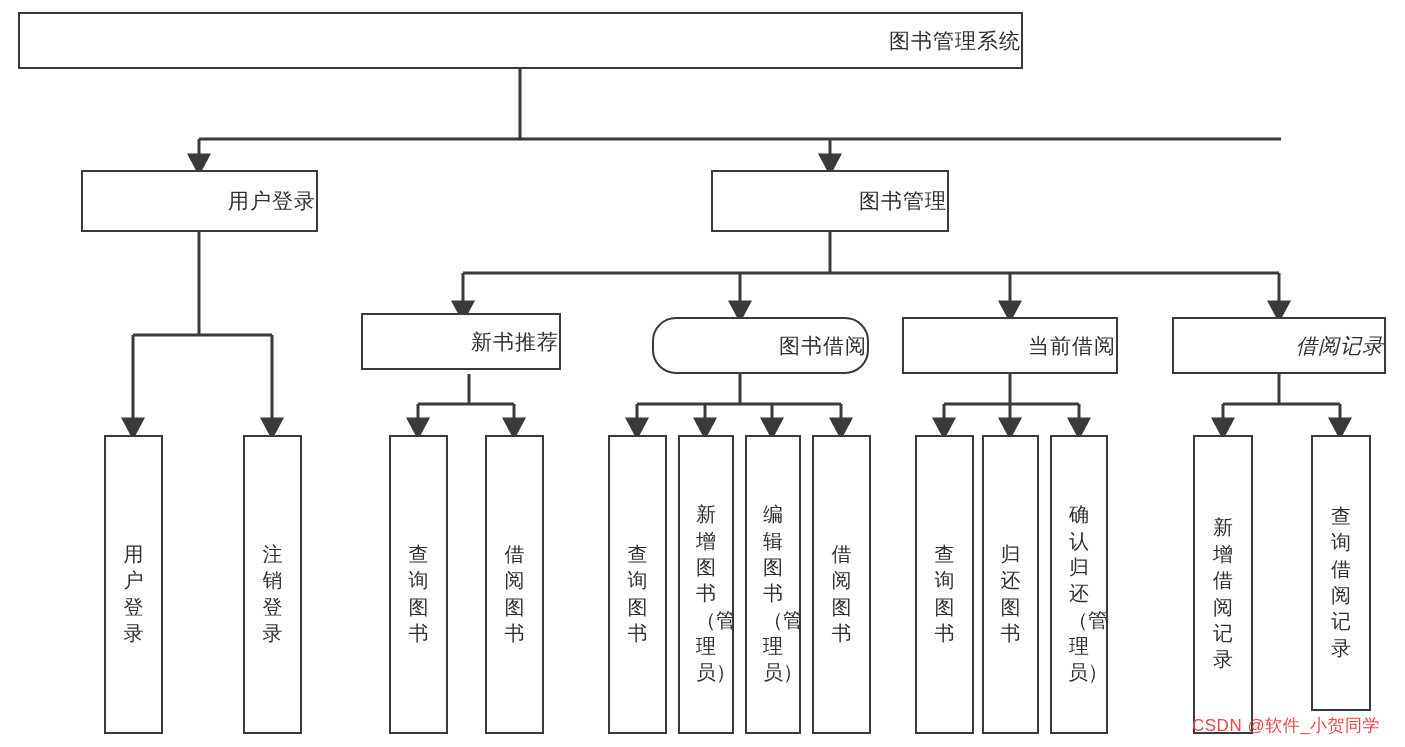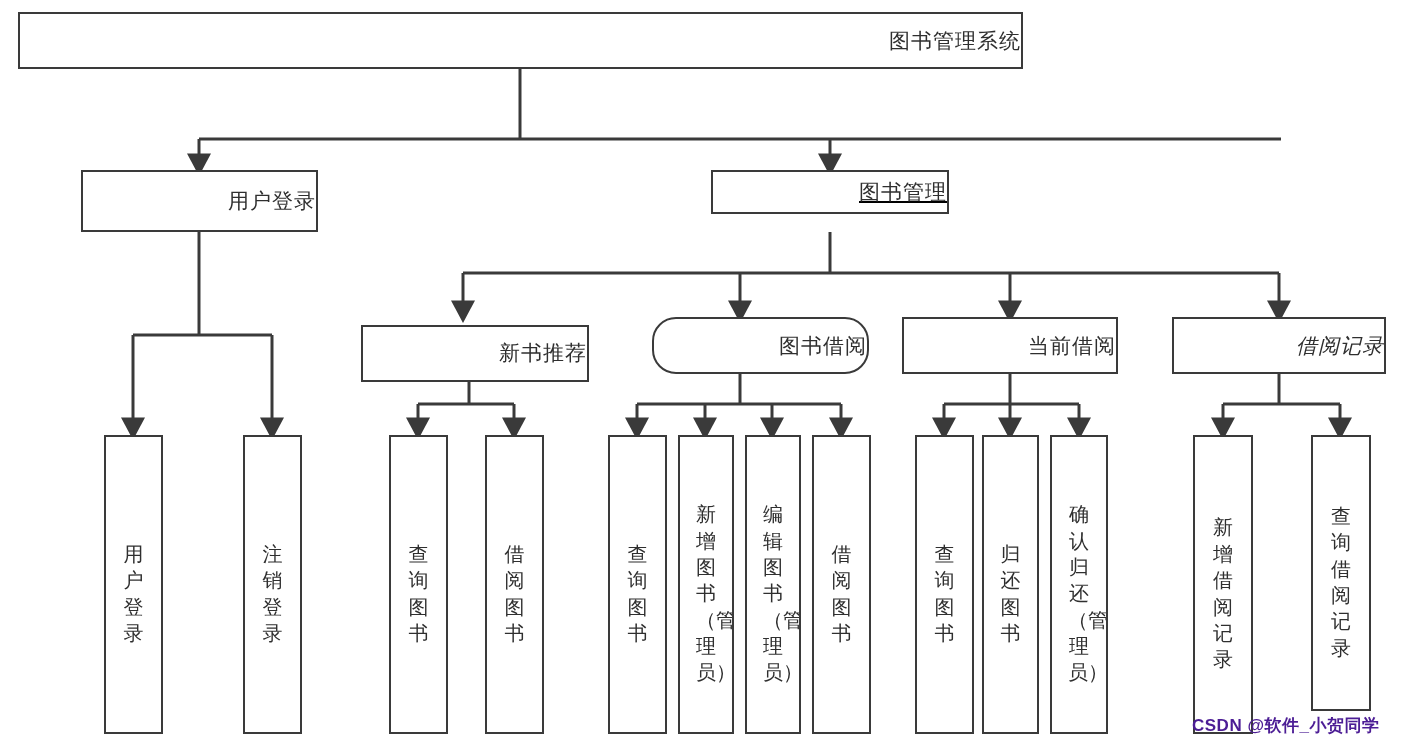--- a/index.html
+++ b/index.html
@@ -48,24 +48,23 @@
     padding: 0 16px;
     box-sizing: border-box;
     margin-top: 18px;
   }
   .leaf-box {
     align-items: center;
   }
   .watermark {
     position: absolute;
     font-size: 17px;
-    color: #4c1d95;
+    color: #ef4444;
     white-space: nowrap;
     letter-spacing: 0.5px;
-    font-weight: bold;
   }
 </style>
 </head>
 <body>
 
 <svg id="diagram" viewBox="0 0 1405 747" xmlns="http://www.w3.org/2000/svg">
   <defs>
     <marker id="arrowhead" markerWidth="9" markerHeight="9" refX="1.2" refY="4" orient="auto" markerUnits="strokeWidth">
       <path d="M0,0 L0,8 L7.5,4 z" fill="#3a3a3a"></path>
     </marker>
@@ -114,25 +113,25 @@
   </g>
 </svg>
 
 <div class="node-box" style="left:18px; top:12px; width:1005px; height:57px;">
   <span class="node-label-h">图书管理系统</span>
 </div>
 
 <div class="node-box" style="left:81px; top:170px; width:237px; height:62px;">
   <span class="node-label-h">用户登录</span>
 </div>
-<div class="node-box" style="left:711px; top:170px; width:238px; height:44px;text-decoration:underline;">
+<div class="node-box" style="left:711px; top:170px; width:238px; height:62px;">
   <span class="node-label-h">图书管理</span>
 </div>
 
-<div class="node-box" style="left:361px; top:325px; width:228px; height:57px;font-family:Liberation Serif, serif;">
+<div class="node-box" style="left:361px; top:313px; width:200px; height:57px;">
   <span class="node-label-h">新书推荐</span>
 </div>
 <div class="node-box" style="left:652px; top:317px; width:217px; height:57px;border-radius:24px;">
   <span class="node-label-h">图书借阅</span>
 </div>
 <div class="node-box" style="left:902px; top:317px; width:216px; height:57px;">
   <span class="node-label-h">当前借阅</span>
 </div>
 <div class="node-box" style="left:1172px; top:317px; width:214px; height:57px;font-style:italic;">
   <span class="node-label-h">借阅记录</span>

